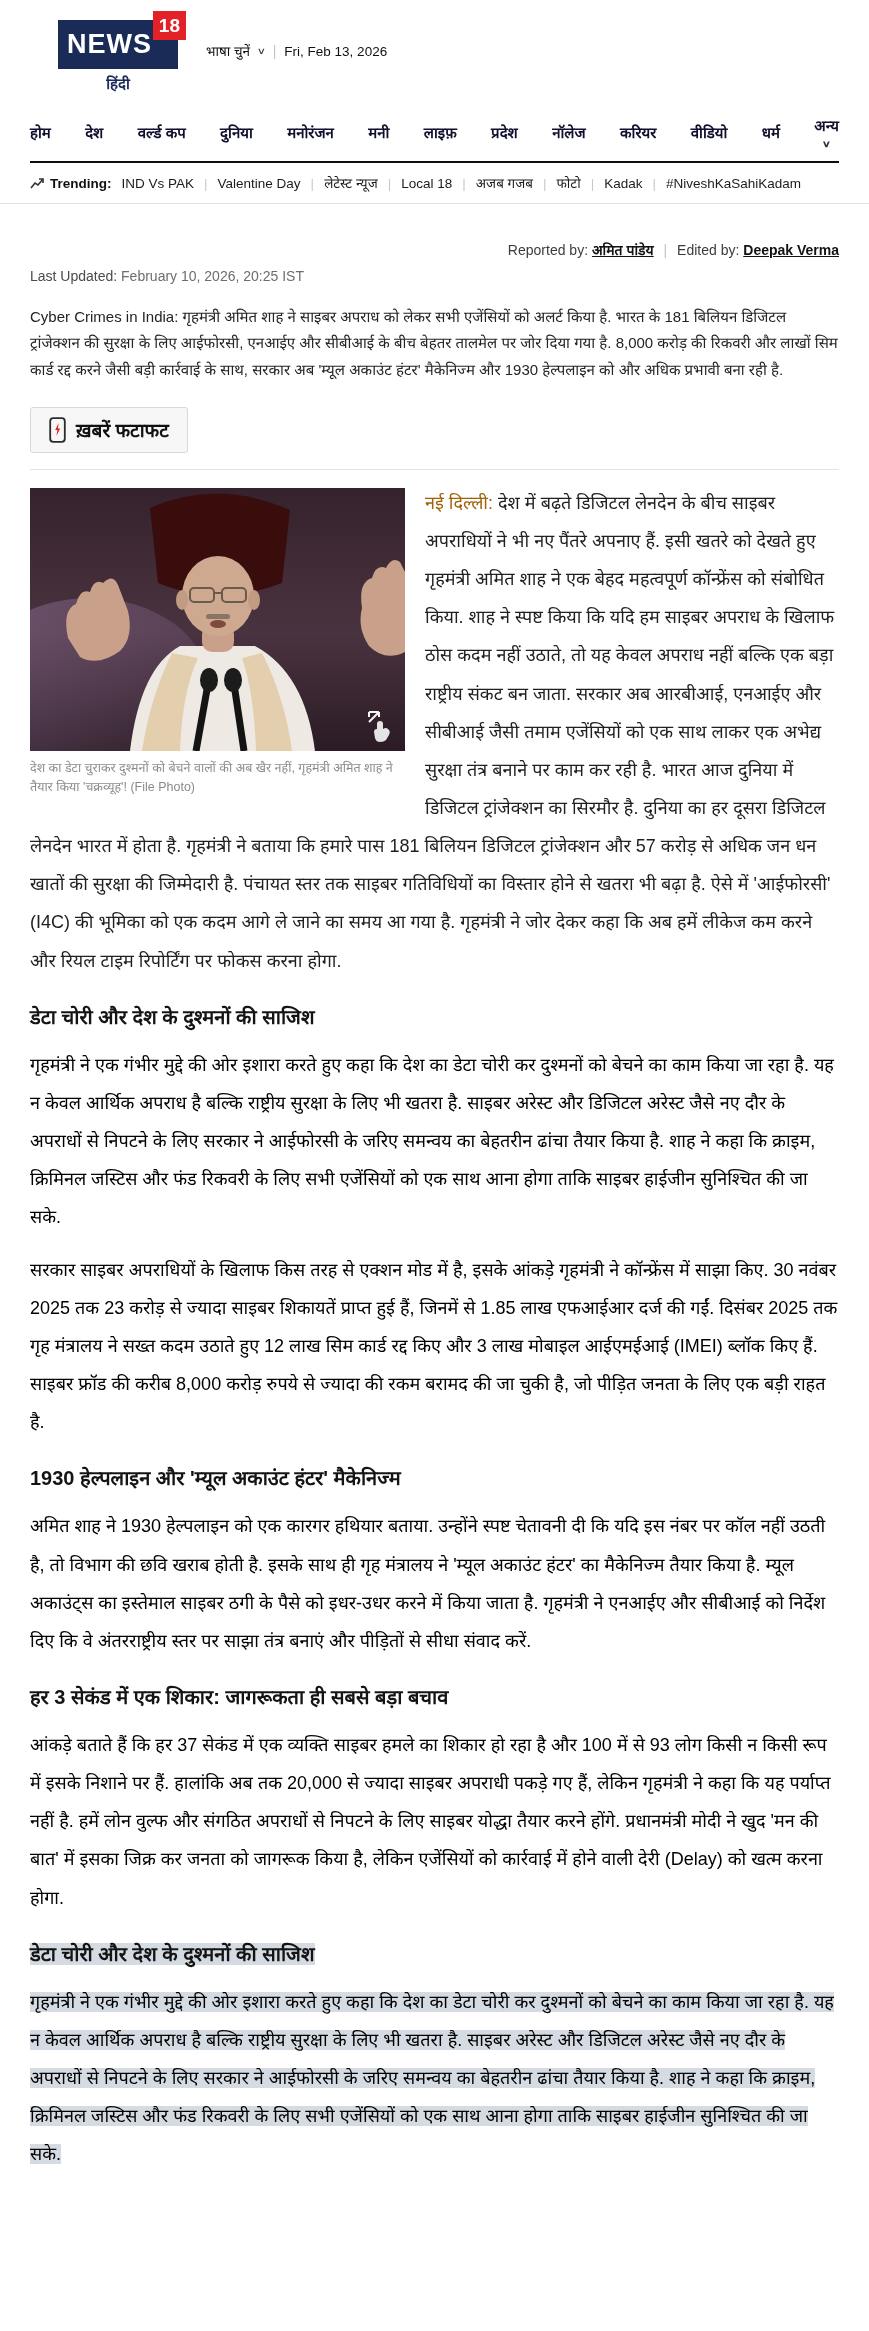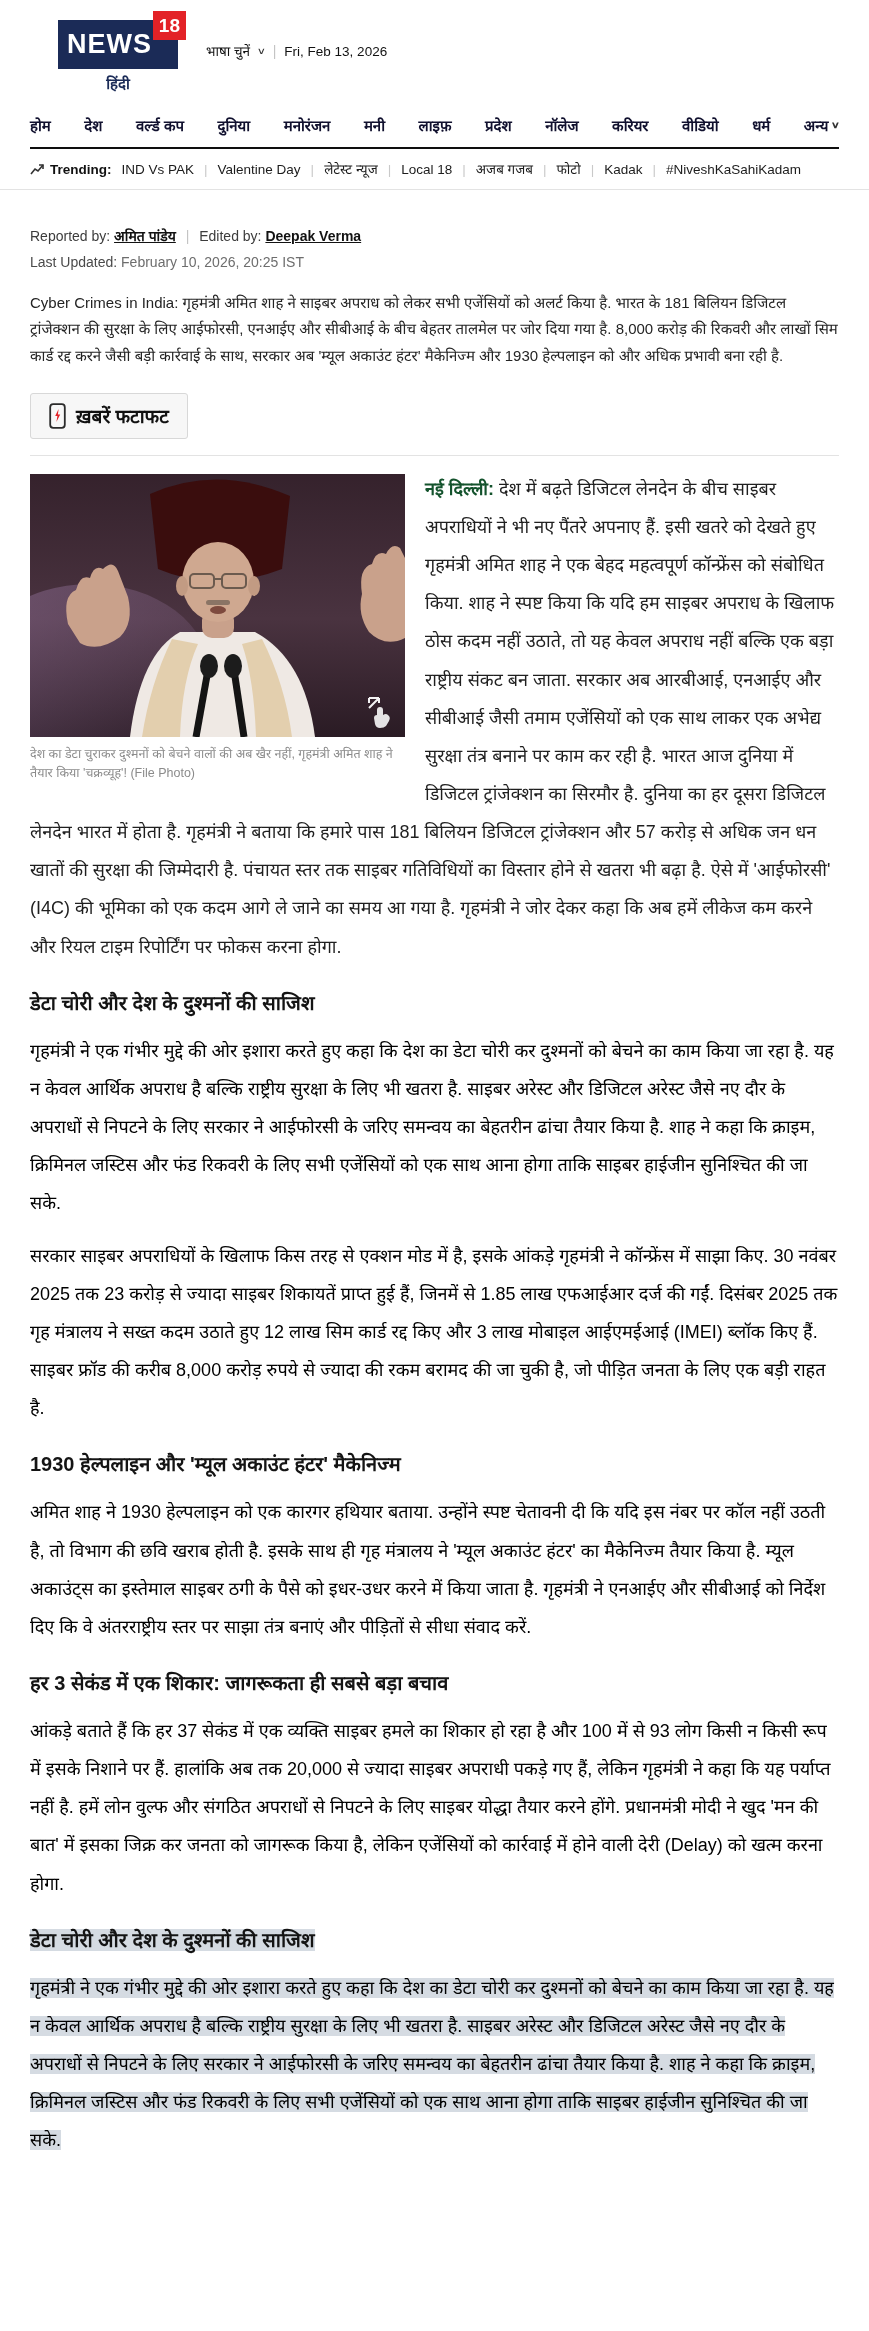--- a/index.html
+++ b/index.html
@@ -38,39 +38,39 @@
 
   .nav {
     display: flex; justify-content: space-between; align-items: center;
     margin-top: 22px; padding-bottom: 12px;
     border-bottom: 2px solid #0e0e0e;
   }
   .nav-item {
     font-size: 15px; font-weight: bold; color: #10102e;
     cursor: pointer; white-space: nowrap;
   }
-  .nav-more { display: flex; align-items: center; gap: 4px; }
+  .nav-more { display: flex; align-items: center; gap: 4px; flex-direction: column; }
 
   
   .trending {
     display: flex; align-items: center; gap: 10px;
     padding: 11px 30px; border-bottom: 1px solid #e3e3e3;
     font-size: 13.5px; white-space: nowrap; overflow: hidden;
   }
   .trending-label { font-weight: bold; color: #111; display:flex; align-items:center; gap:5px; }
   .trending-item { color: #1c1c1c; cursor: pointer; }
   .trending .tsep { color: #c9c9c9; }
 
   
   .article { padding: 14px 30px 0 30px; }
   .headline {
     font-size: 27px; font-weight: bold; line-height: 1.42; color: #171717;
     margin-top: 8px;
   }
-  .byline { margin-top: 22px; font-size: 14px; color: #3c3c3c; }
+  .byline { margin-top: 22px; font-size: 14px; color: #3c3c3c; text-align: right; }
   .byline a-like, .byline .author {
     color: #121212; font-weight: bold; text-decoration: underline; cursor: pointer;
   }
   .byline .bsep { color: #c4c4c4; padding: 0 6px; }
   .updated { margin-top: 9px; font-size: 14px; color: #6d6d6d; }
   .updated .lbl { color: #4a4a4a; }
 
   .summary {
     margin-top: 20px; font-size: 15px; line-height: 1.75; color: #242424;
   }
@@ -90,21 +90,21 @@
     float: left; width: 375px; margin: 4px 20px 10px 0; position: relative;
   }
   .photo { width: 375px; height: 263px; display: block; background:#241018; }
   .expand-btn {
     position: absolute; right: 10px; top: 222px; width: 30px; height: 32px;
     cursor: pointer; opacity: .95;
   }
   .caption {
     font-size: 12.5px; color: #8b8b8b; line-height: 1.55; margin-top: 8px;
   }
-  .lead-loc { font-weight: bold; color: #14532d; margin-top: 40px; }
+  .lead-loc { font-weight: normal; color: #a16207; margin-top: 40px; }
 
   .section-heading {
     font-size: 20px; font-weight: bold; color: #141414;
     margin: 22px 0 6px 0; line-height: 1.5;
   }
   .section-body { font-size: 18px; line-height: 2.12; color: #000000; margin-top: 14px; }
 
   .sel { background: #d5dbe2; }
 </style>
 </head>

